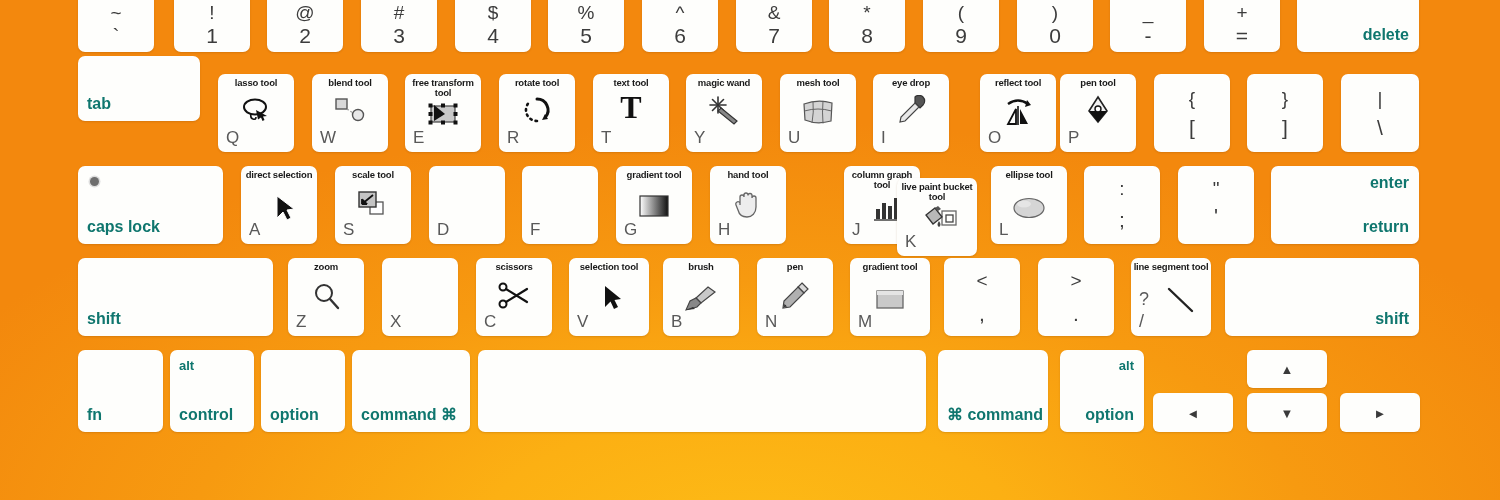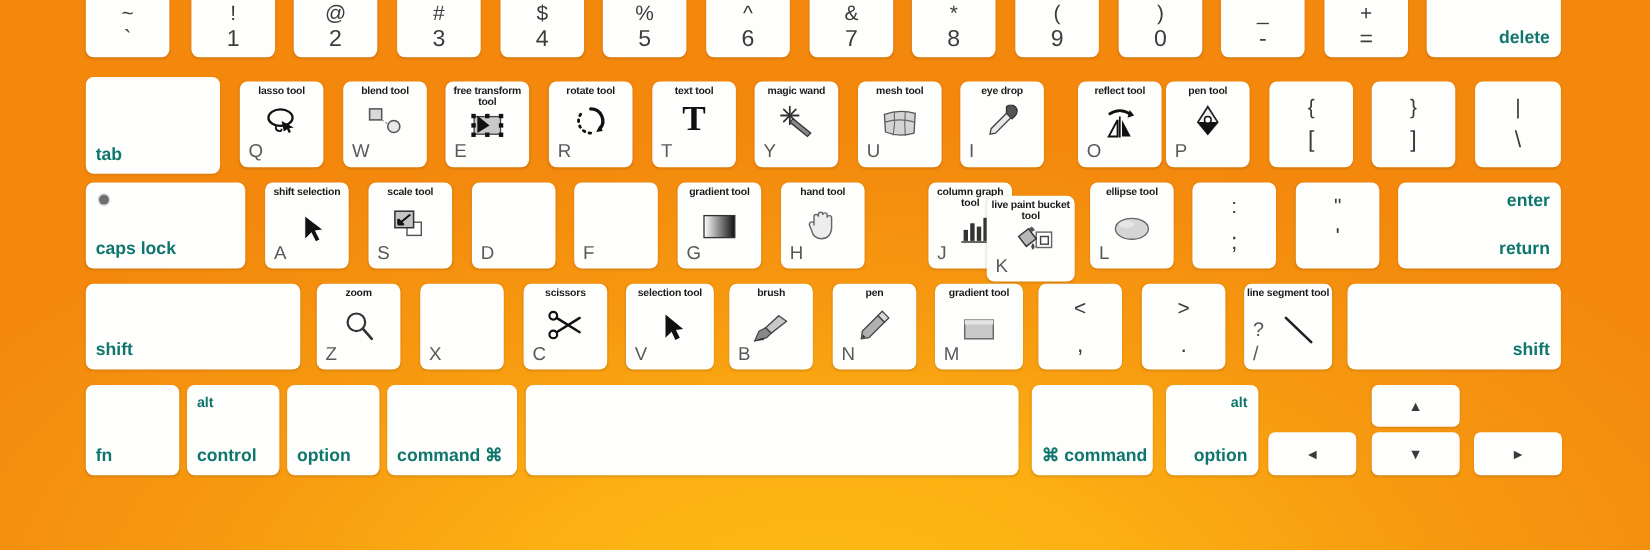--- a/index.html
+++ b/index.html
@@ -139,21 +139,21 @@
     <div class="sym-bot">-</div>
   </div>
   <div class="key" style="left:1204px; top:-40px; width:76px; height:92px;">
     <div class="sym-top" style="top:42px;">+</div>
     <div class="sym-bot">=</div>
   </div>
   <div class="key" style="left:1297px; top:-40px; width:122px; height:92px;">
     <div class="kc mod-br">delete</div>
   </div>
 
-  <div class="key" style="left:78px; top:70px; width:122px; height:88px;">
+  <div class="key" style="left:78px; top:56px; width:122px; height:65px;">
     <div class="kc mod-bl">tab</div>
   </div>
 
   <div class="key" style="left:218px; top:74px; width:76px; height:78px;">
     <div class="toolname">lasso tool</div>
     <div class="icon">
       <svg width="34" height="28" viewBox="0 0 34 28">
           <ellipse cx="16" cy="11" rx="11" ry="7.5" fill="none" stroke="#111" stroke-width="2"></ellipse>
           <path d="M12 18 q-1 4 2 5 q3 1 3-2" fill="none" stroke="#111" stroke-width="1.6"></path>
           <path d="M17 14 l11 6 -4 .5 1.5 3.5 -2 1 -1.5-3.5 -3 2z" fill="#111"></path>
@@ -295,21 +295,21 @@
     <div class="sym-top" style="top:14px;">|</div>
     <div class="sym-bot" style="bottom:12px;">\</div>
   </div>
 
   <div class="key" style="left:78px; top:166px; width:145px; height:78px;">
     <div class="caps-dot"></div>
     <div class="kc mod-bl">caps lock</div>
   </div>
 
   <div class="key" style="left:241px; top:166px; width:76px; height:78px;">
-    <div class="toolname">shift selection</div>
+    <div class="toolname">direct selection</div>
     <div class="icon" style="top:26px; left:58%;">
       <svg width="24" height="28" viewBox="0 0 24 28">
           <path d="M4 2 L4 24 L10 18 L14 26 L18 24 L14 16 L21 15 Z" fill="#111" stroke="#fff" stroke-width="1"></path>
         </svg>
     </div>
     <div class="letter">A</div>
   </div>
 
   <div class="key" style="left:335px; top:166px; width:76px; height:78px;">
     <div class="toolname">scale tool</div>

